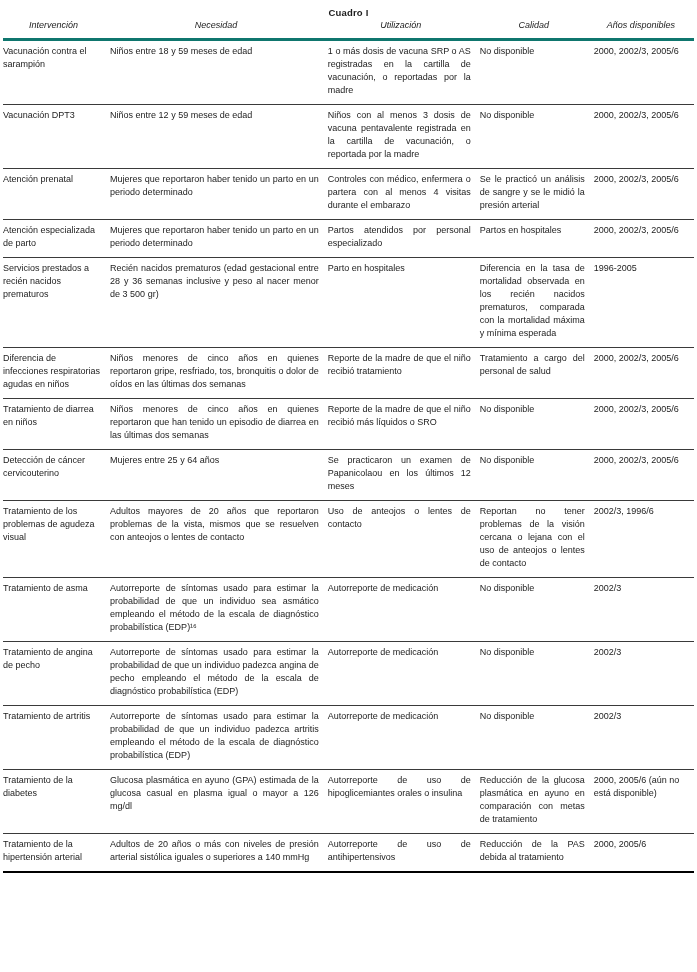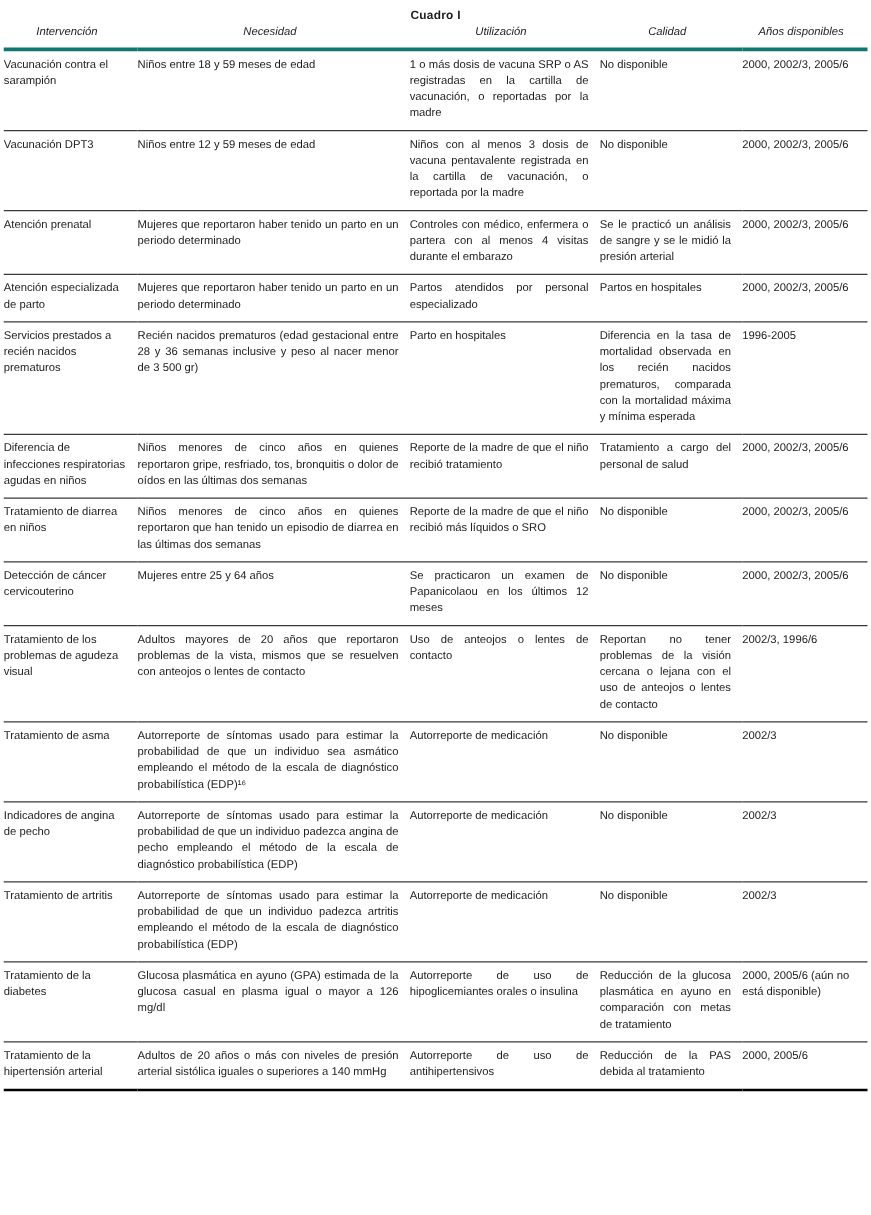--- a/index.html
+++ b/index.html
@@ -149,21 +149,21 @@
           <td class="col4">2002/3, 1996/6</td>
         </tr>
         <tr>
           <td class="col0">Tratamiento de asma</td>
           <td class="col1">Autorreporte de síntomas usado para estimar la probabilidad de que un individuo sea asmático empleando el método de la escala de diagnóstico probabilística (EDP)¹⁶</td>
           <td class="col2">Autorreporte de medicación</td>
           <td class="col3">No disponible</td>
           <td class="col4">2002/3</td>
         </tr>
         <tr>
-          <td class="col0">Indicadores de angina de pecho</td>
+          <td class="col0">Tratamiento de angina de pecho</td>
           <td class="col1">Autorreporte de síntomas usado para estimar la probabilidad de que un individuo padezca angina de pecho empleando el método de la escala de diagnóstico probabilística (EDP)</td>
           <td class="col2">Autorreporte de medicación</td>
           <td class="col3">No disponible</td>
           <td class="col4">2002/3</td>
         </tr>
         <tr>
           <td class="col0">Tratamiento de artritis</td>
           <td class="col1">Autorreporte de síntomas usado para estimar la probabilidad de que un individuo padezca artritis empleando el método de la escala de diagnóstico probabilística (EDP)</td>
           <td class="col2">Autorreporte de medicación</td>
           <td class="col3">No disponible</td>

